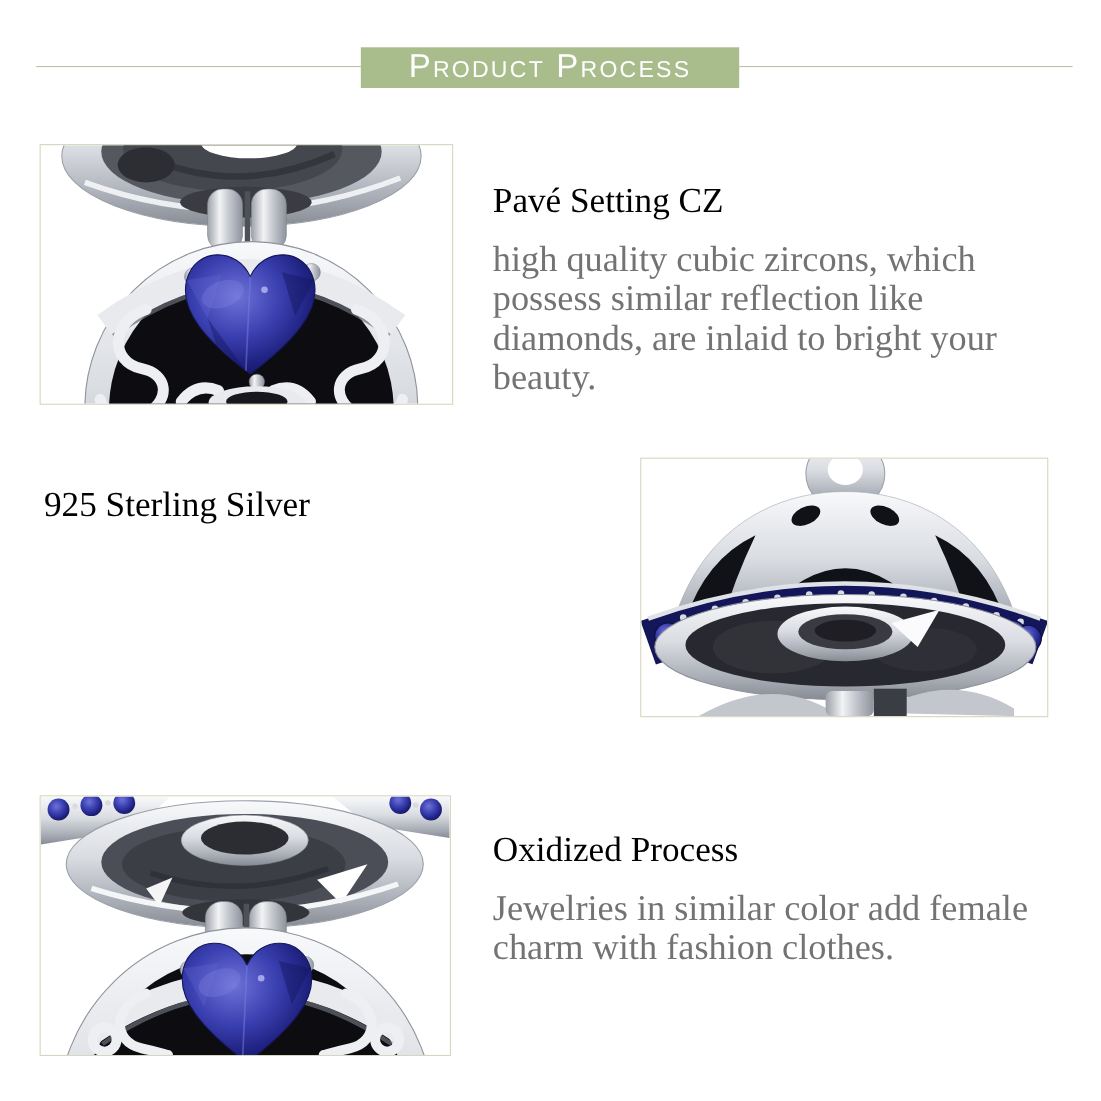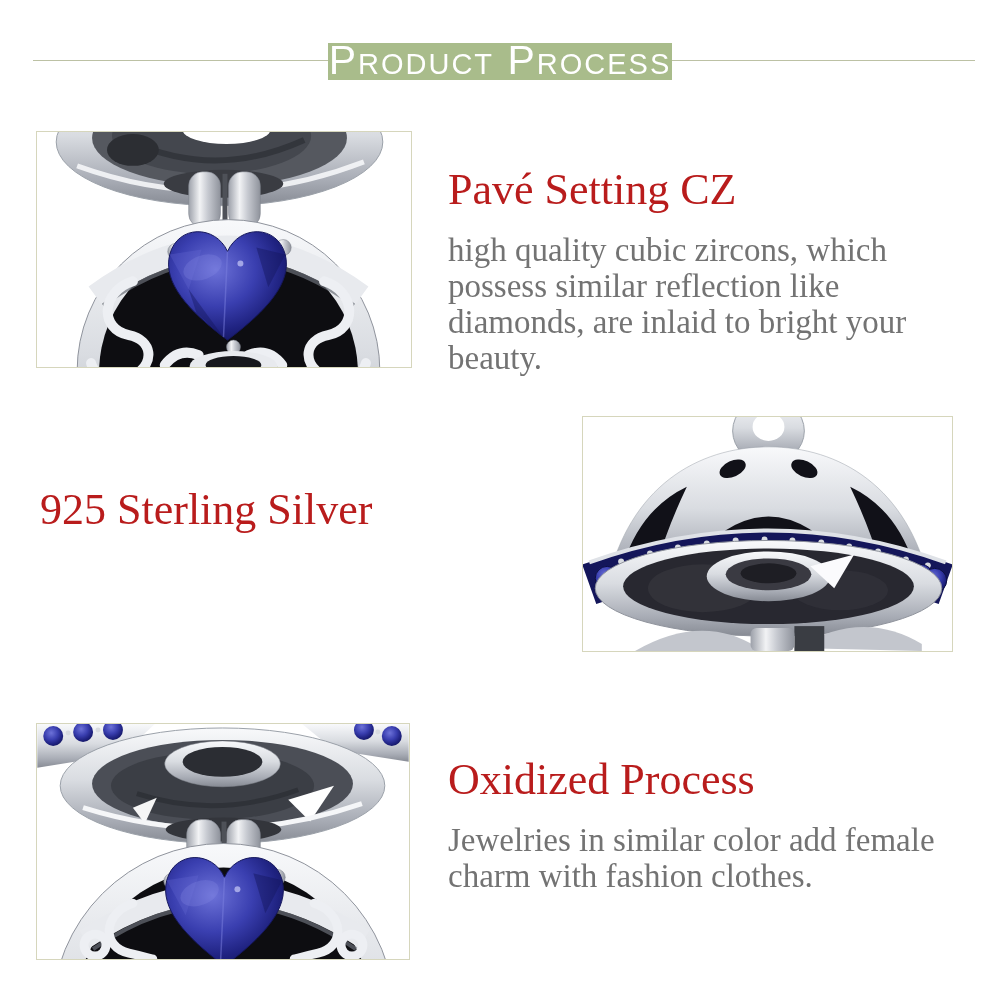--- a/index.html
+++ b/index.html
@@ -11,44 +11,44 @@
   .hline{position:absolute;top:60px;height:1px;background:#bcc1a4;}
   .hline-left{left:33px;width:295px;}
   .hline-right{left:672px;width:303px;}
   .banner{
     position:absolute;left:328px;top:43px;width:344px;height:37px;
     background:#a9bc8b;display:flex;align-items:center;justify-content:center;
   }
   .banner-text{
     font-family:"Liberation Sans", sans-serif;
     font-variant:small-caps;
-    font-size:41px;color:#ffffff;letter-spacing:2px;line-height:1;
+    font-size:30px;color:#ffffff;letter-spacing:2px;line-height:1;
     transform:translateY(-1px);
   }
   
   .photo{
     position:absolute;background:#ffffff;border:1px solid #d6d6bc;
     box-sizing:border-box;overflow:hidden;margin:0;
   }
   .photo svg{display:block;width:100%;height:100%;}
   #photo1{left:36px;top:131px;width:376px;height:237px;}
   #photo2{left:582px;top:416px;width:371px;height:236px;}
   #photo3{left:36px;top:723px;width:374px;height:237px;}
   
   .txt{position:absolute;}
   .txt h2{
     font-family:"Liberation Serif", serif;font-weight:normal;
-    font-size:44px;color:#b91c1c;margin:0 0 16px 0;line-height:1.18;
+    font-size:32px;color:#000000;margin:0 0 16px 0;line-height:1.18;
   }
   .txt p{
     font-family:"Liberation Serif", serif;
     font-size:33px;line-height:36px;color:#737373;margin:0;
   }
   #text1{left:448px;top:164px;width:520px;}
-  #text2{left:40px;top:484px;width:466px;}
+  #text2{left:40px;top:440px;width:466px;}
   #text3{left:448px;top:754px;width:508px;}
 </style>
 </head>
 <body>
 
 <div class="page">
 
   <div class="hline hline-left"></div>
   <div class="banner">
     <span class="banner-text">Product Process</span>

